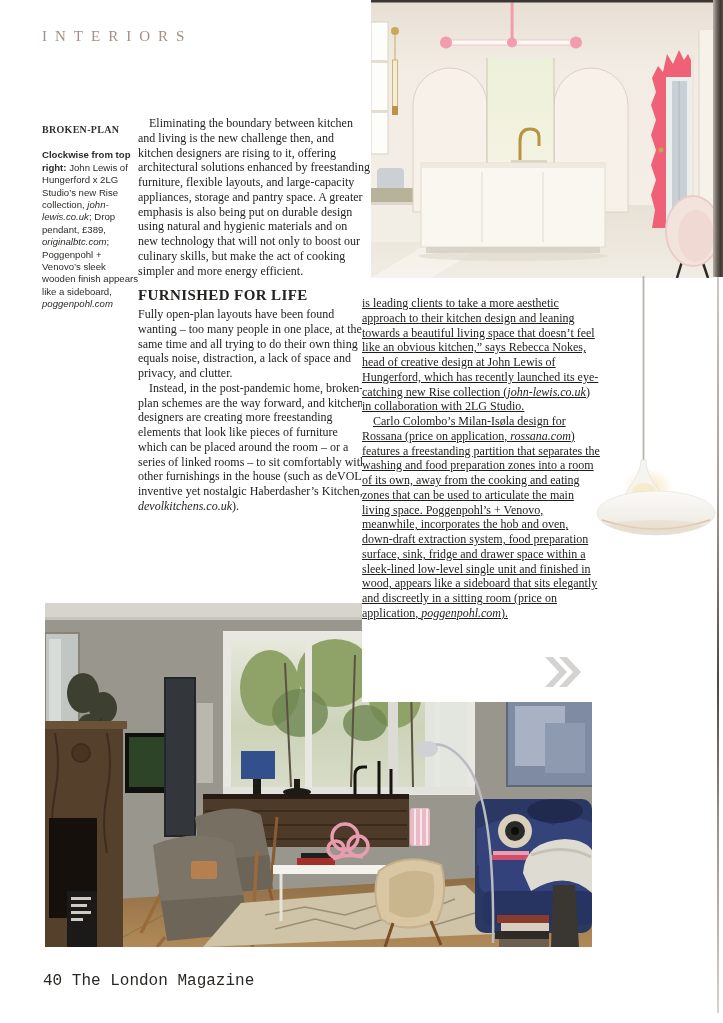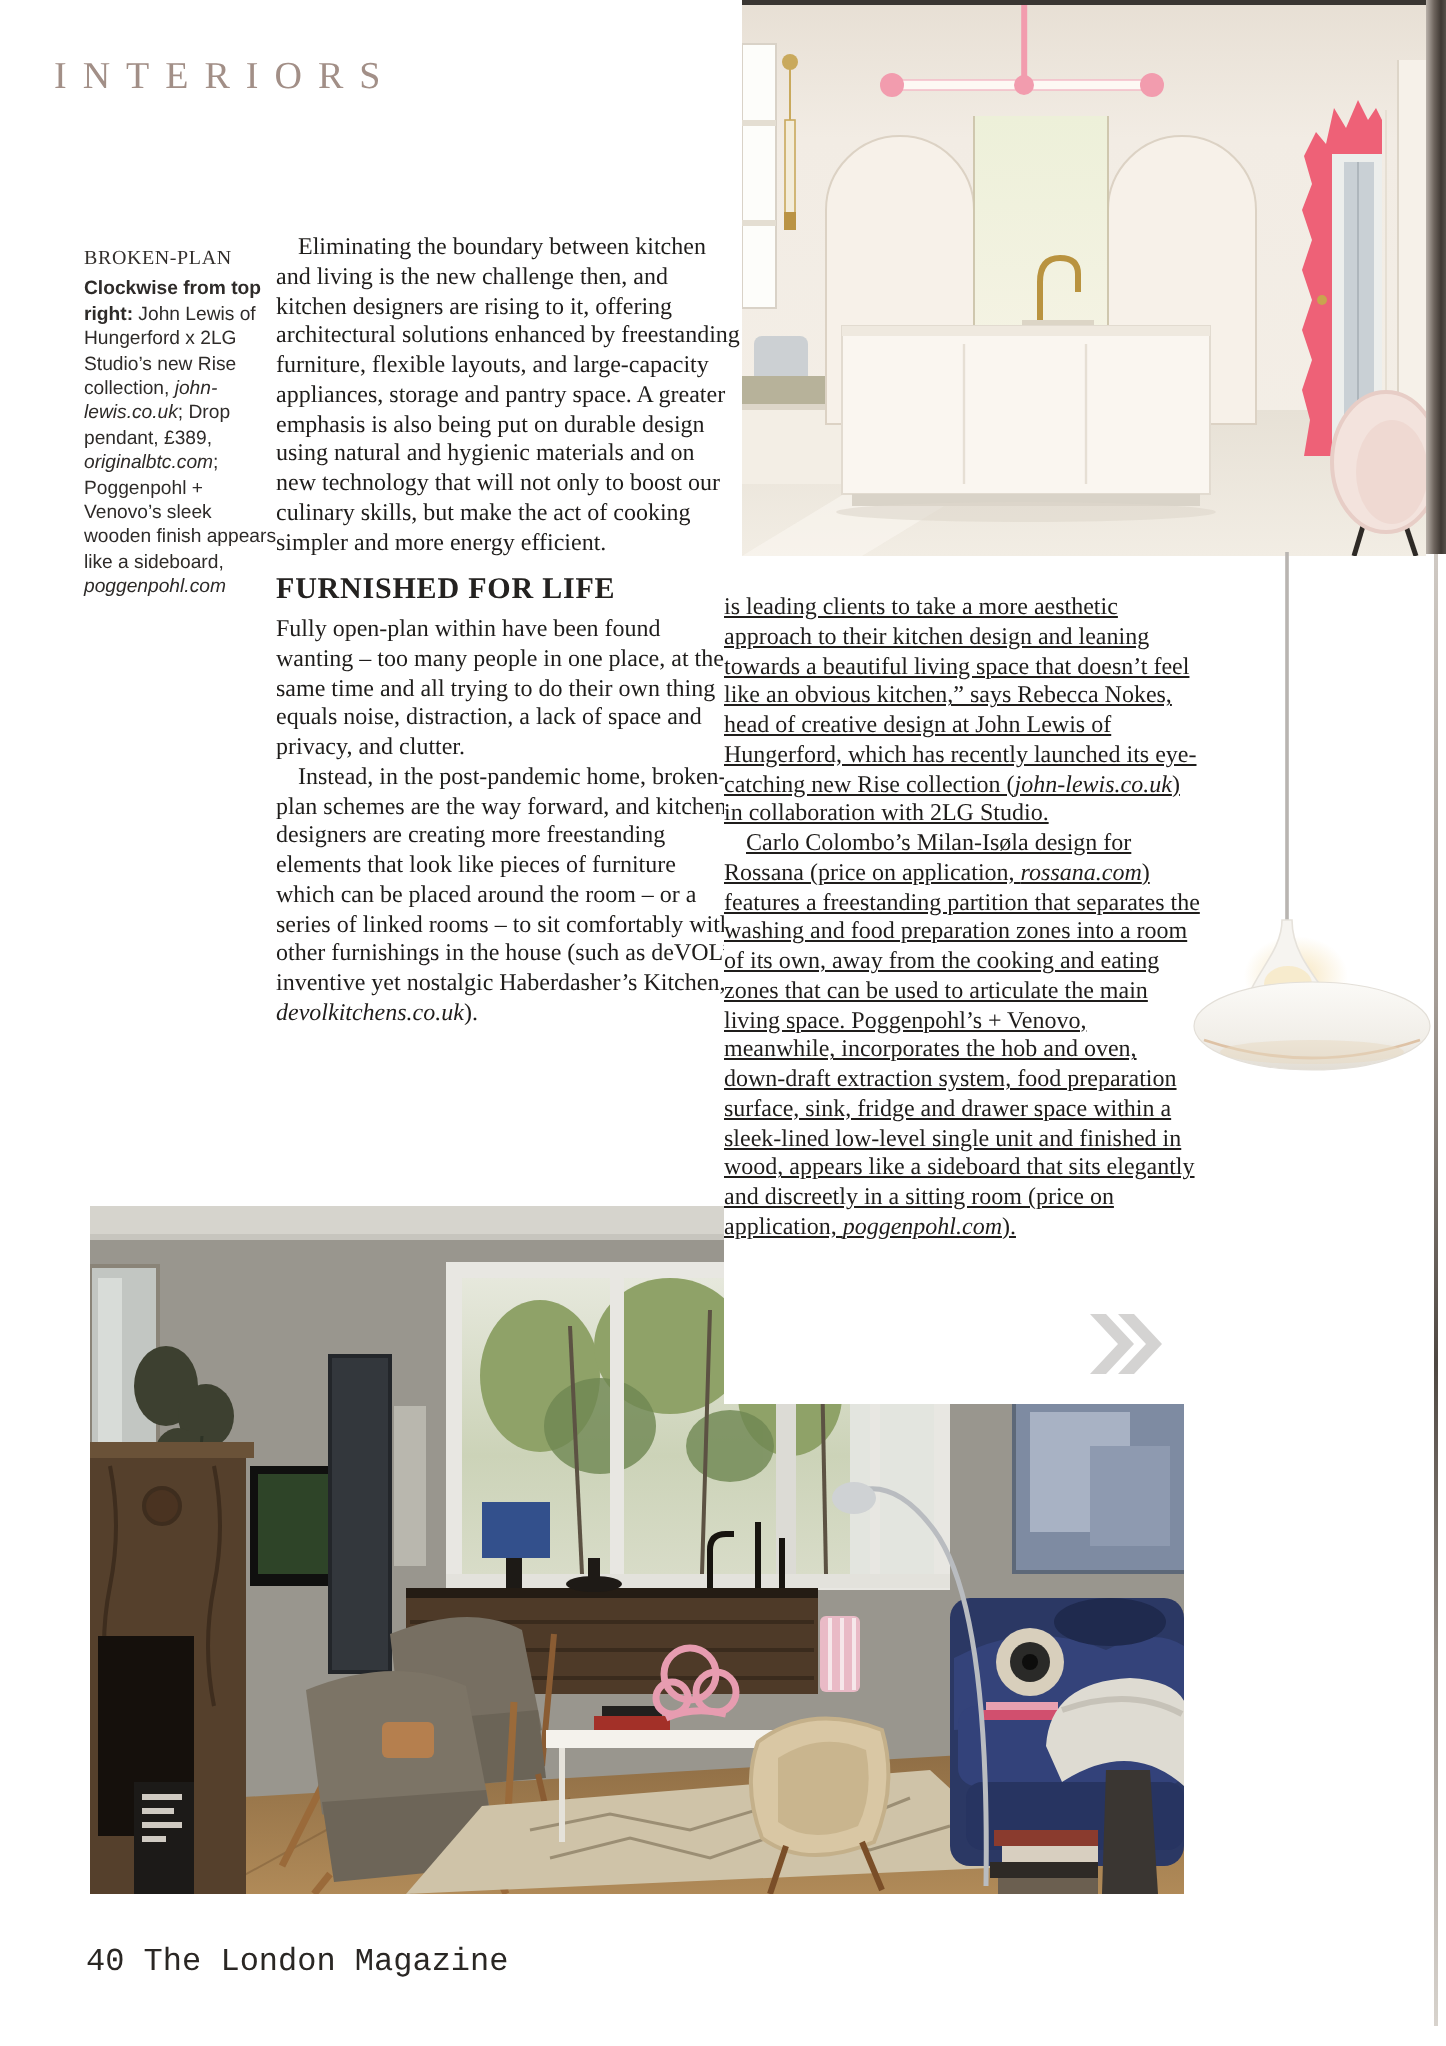--- a/index.html
+++ b/index.html
@@ -1,26 +1,26 @@
 <!DOCTYPE html>
 <html style="--accent-pink: #ee6177; --pink-soft: #f29cae; --header-taupe: #a28f87; --sofa-navy: #2b3864; --chevron-gray: #d4d3d2;"><head>
 <meta charset="utf-8">
 <style>
   html,body{margin:0;padding:0;background:#ffffff;}
   .page{position:relative;width:723px;height:1023px;background:#fff;overflow:hidden;
         font-family:"Liberation Serif", serif;color:#1f1d1b;}
   .abs{position:absolute;}
 
-  .masthead{left:27px;top:28px;font-size:19px;letter-spacing:8px;color:var(--header-taupe,#a28f87);text-align:center;}
+  .masthead{left:42px;top:28px;font-size:15px;letter-spacing:8px;color:var(--header-taupe,#a28f87);text-align:center;}
 
   
   .caption{left:42px;top:124px;width:97px;font-family:"Liberation Sans",sans-serif;
            font-size:9.6px;line-height:12.4px;color:#2e2b29;}
-  .caption .cap-title{font-family:"Liberation Serif",serif;font-weight:normal;font-size:10px;
-           letter-spacing:.3px;color:#332f2c;margin-bottom:3px;}
+  .caption .cap-title{font-family:"Liberation Serif",serif;font-weight:bold;font-size:10px;
+           letter-spacing:.3px;color:#332f2c;margin-bottom:13px;}
 
   
   .col{font-size:12px;line-height:14.75px;color:#1f1d1b;}
   .col1{left:138px;top:116px;width:232px;}
   .col2{left:362px;top:288px;width:238px;height:414px;background:#fff;z-index:2;padding-top:8px;box-sizing:border-box;text-decoration:underline;}
   .col p{margin:0;}
   .col p.ind{text-indent:11px;}
   .subhead{font-size:15px;letter-spacing:.4px;color:#242220;margin:10px 0 4px 0;font-weight:600;}
 
   .footer{left:43px;top:972px;font-size:16px;color:#2a2724;font-family:Liberation Mono, monospace;}
@@ -119,21 +119,21 @@
   <div class="abs edge-line"></div>
 
   <div class="abs caption">
     <div class="cap-title">BROKEN-PLAN</div>
     <div><span style="font-weight: bold;">Clockwise from top right:</span><span> John Lewis of Hungerford x 2LG Studio’s new Rise collection, </span><span style="font-style: italic;">john-lewis.co.uk</span><span>; Drop pendant, £389, </span><span style="font-style: italic;">originalbtc.com</span><span>; Poggenpohl + Venovo’s sleek wooden finish appears like a sideboard, </span><span style="font-style: italic;">poggenpohl.com</span></div>
   </div>
 
   <div class="abs col col1">
     <p class="ind"><span>Eliminating the boundary between kitchen and living is the new challenge then, and kitchen designers are rising to it, offering architectural solutions enhanced by freestanding furniture, flexible layouts, and large-capacity appliances, storage and pantry space. A greater emphasis is also being put on durable design using natural and hygienic materials and on new technology that will not only to boost our culinary skills, but make the act of cooking simpler and more energy efficient.</span></p>
     <div class="subhead">FURNISHED FOR LIFE</div>
-    <p><span>Fully open-plan within have been found wanting – too many people in one place, at the same time and all trying to do their own thing equals noise, distraction, a lack of space and privacy, and clutter.</span></p>
+    <p><span>Fully open-plan layouts have been found wanting – too many people in one place, at the same time and all trying to do their own thing equals noise, distraction, a lack of space and privacy, and clutter.</span></p>
     <p class="ind"><span>Instead, in the post-pandemic home, broken-plan schemes are the way forward, and kitchen designers are creating more freestanding elements that look like pieces of furniture which can be placed around the room – or a series of linked rooms – to sit comfortably with other furnishings in the house (such as deVOL’s inventive yet nostalgic Haberdasher’s Kitchen, </span><span style="font-style: italic;">devolkitchens.co.uk</span><span>).</span></p>
   </div>
 
   <div class="abs col col2">
     <p><span>is leading clients to take a more aesthetic approach to their kitchen design and leaning towards a beautiful living space that doesn’t feel like an obvious kitchen,” says Rebecca Nokes, head of creative design at John Lewis of Hungerford, which has recently launched its eye-catching new Rise collection (</span><span style="font-style: italic;">john-lewis.co.uk</span><span>) in collaboration with 2LG Studio.</span></p>
     <p class="ind"><span>Carlo Colombo’s Milan-Isøla design for Rossana (price on application, </span><span style="font-style: italic;">rossana.com</span><span>) features a freestanding partition that separates the washing and food preparation zones into a room of its own, away from the cooking and eating zones that can be used to articulate the main living space. Poggenpohl’s + Venovo, meanwhile, incorporates the hob and oven, down-draft extraction system, food preparation surface, sink, fridge and drawer space within a sleek-lined low-level single unit and finished in wood, appears like a sideboard that sits elegantly and discreetly in a sitting room (price on application, </span><span style="font-style: italic;">poggenpohl.com</span><span>).</span></p>
   </div>
 
   <svg class="abs chevrons" viewBox="0 0 38 34">
     <path d="M2,2 L16,17 L2,32 L10,32 L24,17 L10,2 Z" fill="var(--chevron-gray,#d4d3d2)"></path>

